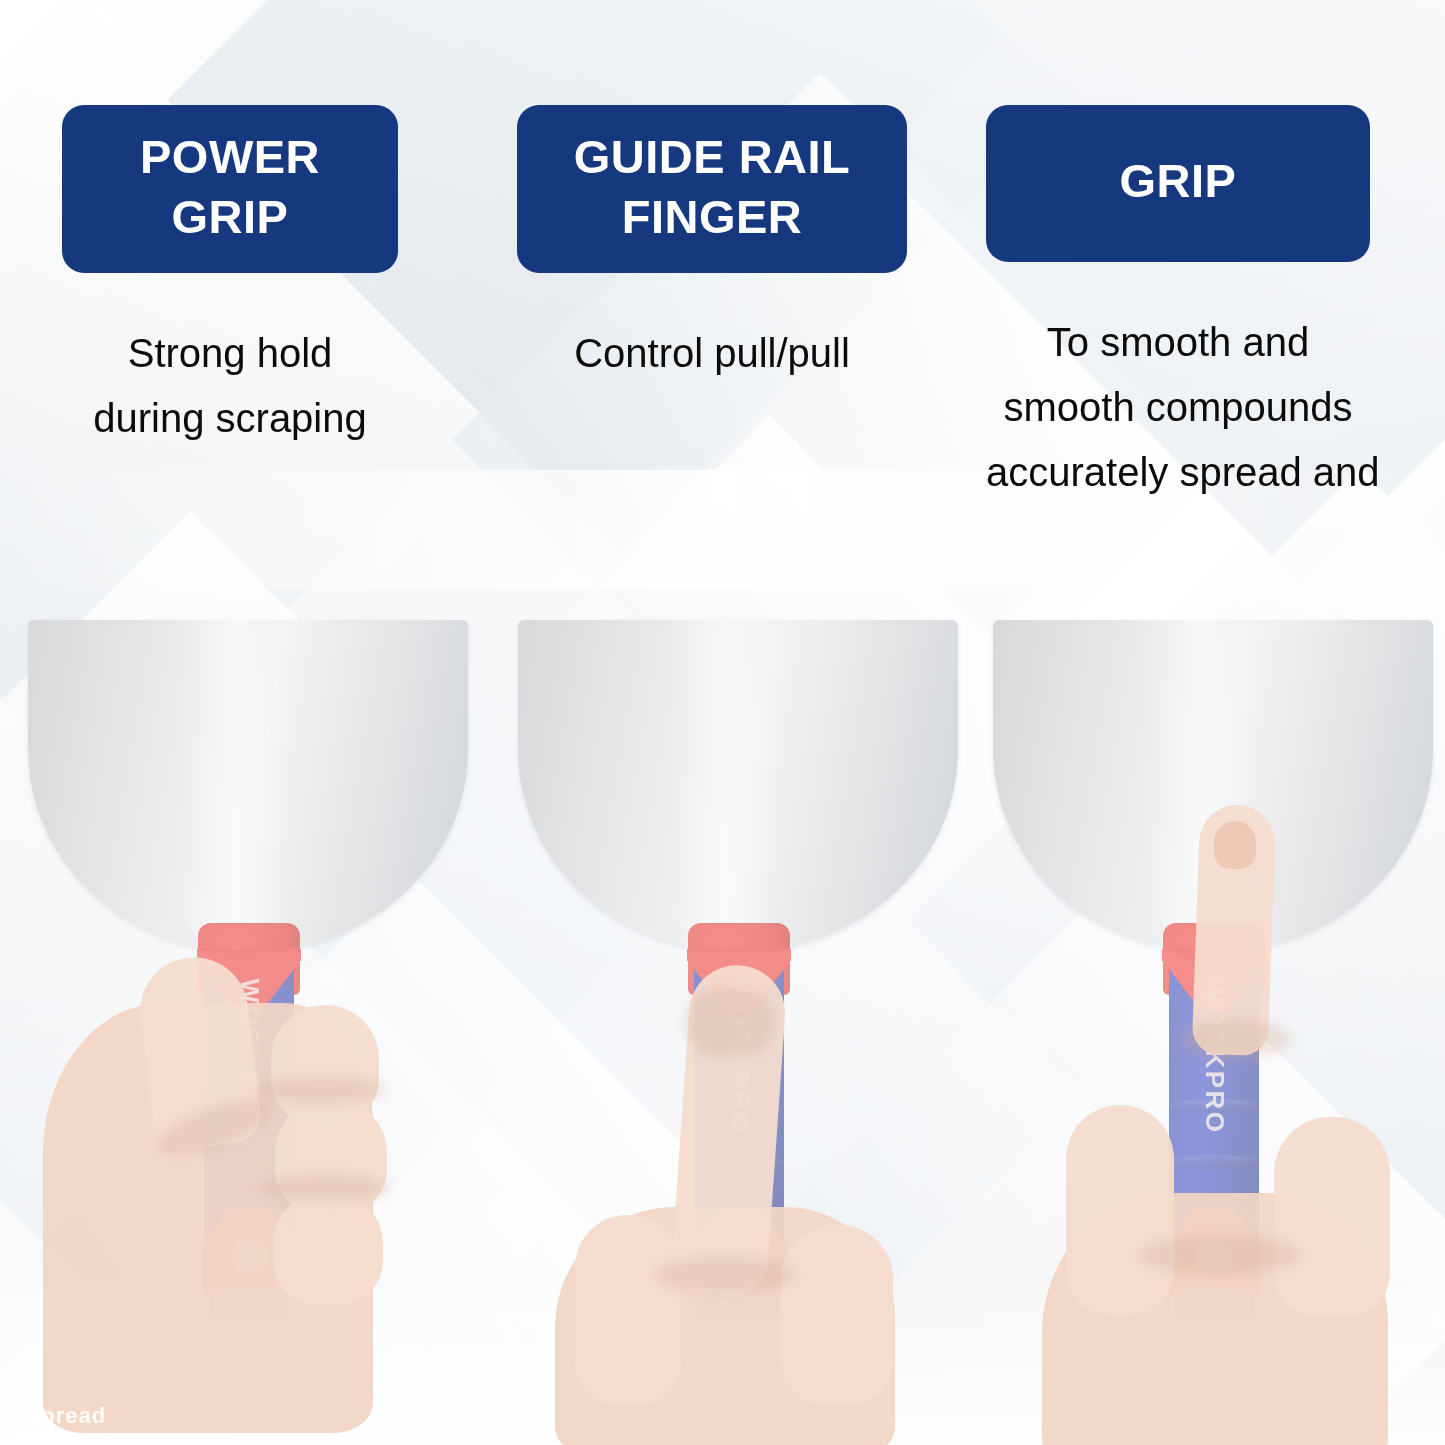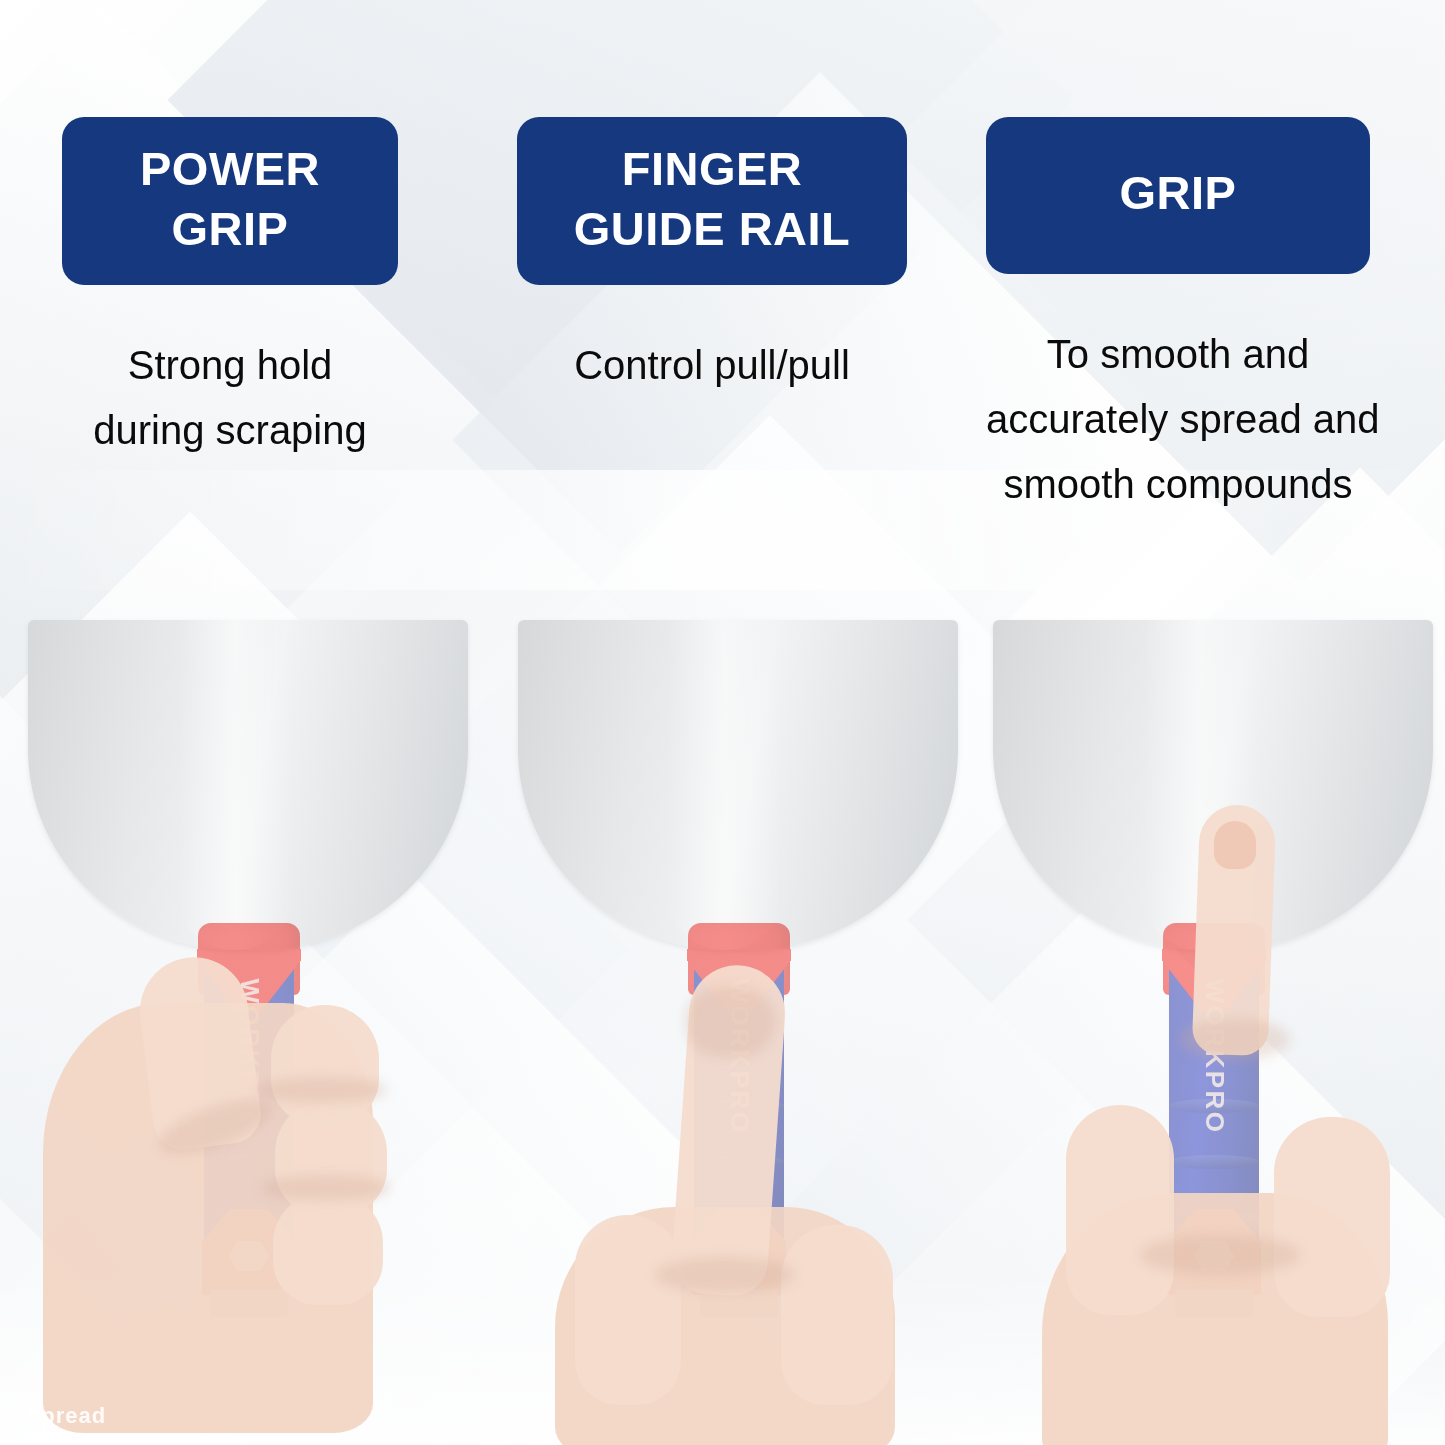--- a/index.html
+++ b/index.html
@@ -82,21 +82,21 @@
     font-weight: bold;
     font-size: 47px;
     line-height: 1.28;
     letter-spacing: 0.5px;
     padding: 22px 14px 26px;
     display: flex;
     flex-direction: column;
     align-items: center;
     justify-content: center;
   }
-  .badge.two-line { min-height: 157px; margin-top: 12px; }
+  .badge.two-line { min-height: 157px; }
   .badge .line { display: block; white-space: nowrap; }
 
   .caption {
     margin-top: 48px;
     font-size: 40px;
     line-height: 1.62;
     color: #0b0b0b;
     font-weight: 400;
   }
   .caption .line { display: block; white-space: nowrap; }
@@ -344,36 +344,36 @@
         <span class="line">GRIP</span>
       </div>
       <div class="caption">
         <span class="line">Strong hold</span>
         <span class="line">during scraping</span>
       </div>
     </div>
 
     <div class="feature f2">
       <div class="badge two-line">
+        <span class="line">GUIDE RAIL</span>
         <span class="line">FINGER</span>
-        <span class="line">GUIDE RAIL</span>
       </div>
       <div class="caption">
         <span class="line">Control pull/pull</span>
       </div>
     </div>
 
     <div class="feature f3">
       <div class="badge two-line">
         <span class="line">GRIP</span>
       </div>
       <div class="caption">
         <span class="line">To smooth and</span>
+        <span class="line">smooth compounds</span>
         <span class="line">accurately spread and</span>
-        <span class="line">smooth compounds</span>
       </div>
     </div>
   </div>
 
   <div class="product p1">
     <div class="blade">
       <div class="blade-sheen"></div>
     </div>
     <div class="handle tool-ghost">
       <div class="ferrule"></div>

